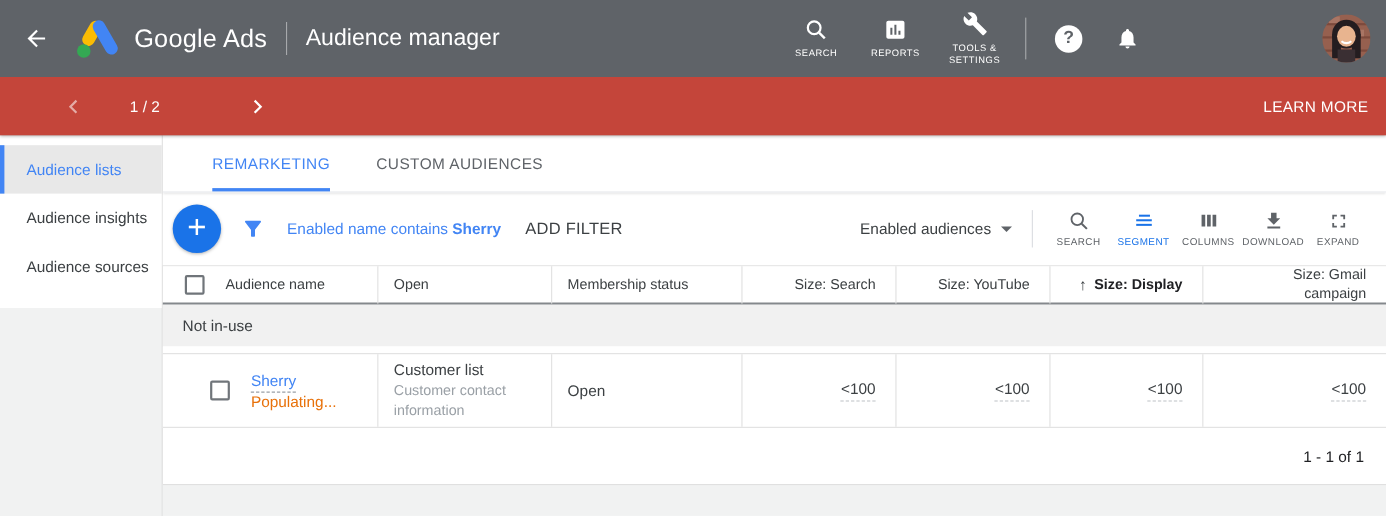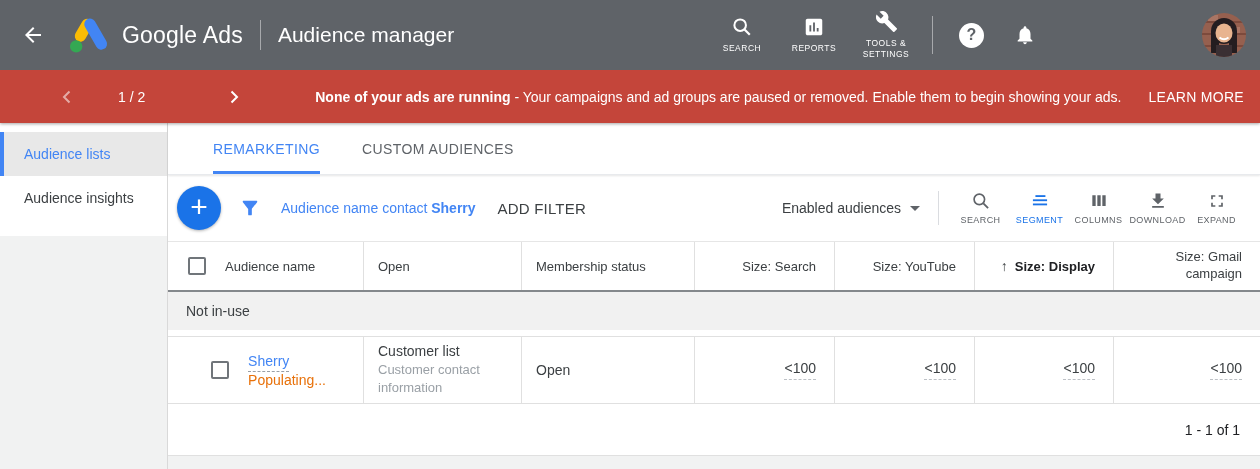--- a/index.html
+++ b/index.html
@@ -28,21 +28,21 @@
   .chev { display:flex; align-items:center; cursor:pointer; }
   .chev-left { margin-left:60px; opacity:.55; }
   .pager-text { margin-left:44px; font-size:14px; }
   .chev-right { margin-left:82px; }
   .banner-msg { margin-left:74px; font-size:14px; }
   .banner-msg b { font-weight:700; }
   .learn-more { margin-left:auto; margin-right:16px; font-size:14px; font-weight:500; letter-spacing:.3px; cursor:pointer; }
 
   
   .content { display:flex; height:346px; }
-  .sidebar { width:168px; flex:none; background:#f1f2f2; border-right:1px solid #d9d9d9; }
+  .sidebar { width:148px; flex:none; background:#f1f2f2; border-right:1px solid #d9d9d9; }
   .nav { background:#fff; padding:9px 0 16px; }
   .nav-item { height:44px; display:flex; align-items:center; padding-left:20px; font-size:14px;
               color:#3c4043; border-left:4px solid transparent; cursor:pointer; }
   .nav-item.selected { background:#e8e8e8; border-left-color:#4285f4; color:#4285f4; }
 
   .main { flex:1; display:flex; flex-direction:column; background:#fff; min-width:0; }
 
   
   .tabs { height:52px; flex:none; display:flex; padding-left:45px; gap:42px; background:#fff;
           border-bottom:1px solid #e8eaed; box-shadow:0 1px 2px rgba(0,0,0,.10); position:relative; z-index:2; }
@@ -63,21 +63,21 @@
   .tool-right { margin-left:auto; display:flex; align-items:center; }
   .dropdown { display:flex; align-items:center; gap:9px; font-size:14px; color:#3c4043; cursor:pointer; }
   .caret { width:0; height:0; border-left:5px solid transparent; border-right:5px solid transparent; border-top:5px solid #5f6368; }
   .v-sep { width:1px; height:34px; background:#dadce0; margin:0 12px 0 18px; }
   .tool-btn { width:59px; display:flex; flex-direction:column; align-items:center; gap:4px;
               color:#5f6368; font-size:9px; letter-spacing:.4px; cursor:pointer; }
   .tool-btn.active { color:#1a73e8; }
 
   
   .grid-cols { display:grid; grid-template-columns:195px 158px 173px 140px 140px 139px minmax(0,1fr); }
-  .thead { height:51px; flex:none; border-top:1px solid #e6e6e6; border-bottom:2px solid #84888c;
+  .thead { height:36px; flex:none; border-top:1px solid #e6e6e6; border-bottom:2px solid #84888c;
            font-size:13px; color:#3c4043; }
   .th { display:flex; align-items:center; height:100%; padding-left:14px; cursor:pointer; }
   .th + .th { border-left:1px solid #e0e0e0; }
   .th.num { justify-content:flex-end; padding-right:18px; padding-left:4px; text-align:right; }
   .th.sorted { font-weight:700; color:#202124; }
   .sort-arrow { font-weight:400; font-size:14px; margin-right:7px; color:#3c4043; }
   .th .wrap2 { max-width:100px; line-height:1.3; }
   .checkbox { width:18px; height:18px; border:2px solid #70757a; border-radius:2px; background:#fff; flex:none; cursor:pointer; }
   .th-first { padding-left:20px; gap:19px; }
 
@@ -181,48 +181,48 @@
     <svg width="14" height="16" viewBox="0 0 14 16">
         <polyline points="9.5,2.5 4,8 9.5,13.5" fill="none" stroke="#fff" stroke-width="2"></polyline>
       </svg>
   </div>
   <div class="pager-text">1 / 2</div>
   <div class="chev chev-right">
     <svg width="14" height="16" viewBox="0 0 14 16">
         <polyline points="4.5,2.5 10,8 4.5,13.5" fill="none" stroke="#fff" stroke-width="2"></polyline>
       </svg>
   </div>
-  <div class="banner-msg"><b>None of your ads are running</b><span> - Your campaigns and ad groups are paused or removed. Enable them to begin showing your ads.</span></div>
   <div class="learn-more">LEARN MORE</div>
 </div>
 
 <div class="content">
 
   <div class="sidebar">
     <div class="nav">
       <div class="nav-item selected">Audience lists</div>
       <div class="nav-item">Audience insights</div>
+      <div class="nav-item">Audience sources</div>
     </div>
   </div>
 
   <div class="main">
 
     <div class="tabs">
       <div class="tab active">REMARKETING</div>
       <div class="tab">CUSTOM AUDIENCES</div>
     </div>
 
     <div class="toolbar">
       <div class="fab">+</div>
       <div class="funnel">
         <svg width="22" height="22" viewBox="0 0 24 24">
             <path fill="#4285f4" d="M4.25 5.61C6.27 8.2 10 13 10 13v6c0 .55.45 1 1 1h2c.55 0 1-.45 1-1v-6s3.72-4.8 5.74-7.39c.51-.66.04-1.61-.79-1.61H5.04c-.83 0-1.3.95-.79 1.61z"></path>
           </svg>
       </div>
-      <div class="filter-text"><span>Audience name contact </span><b>Sherry</b></div>
+      <div class="filter-text"><span>Enabled name contains </span><b>Sherry</b></div>
       <div class="add-filter">ADD FILTER</div>
 
       <div class="tool-right">
         <div class="dropdown">
           <span>Enabled audiences</span>
           <span class="caret"></span>
         </div>
         <div class="v-sep"></div>
 
         <div class="tool-btn">

